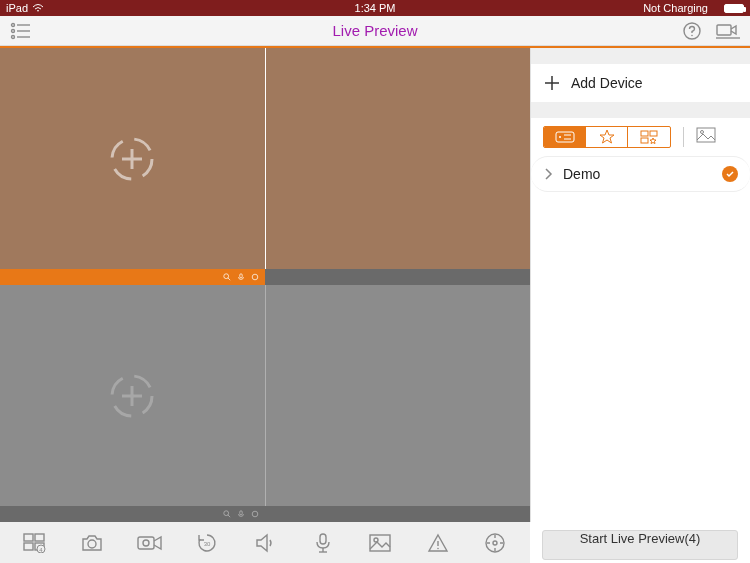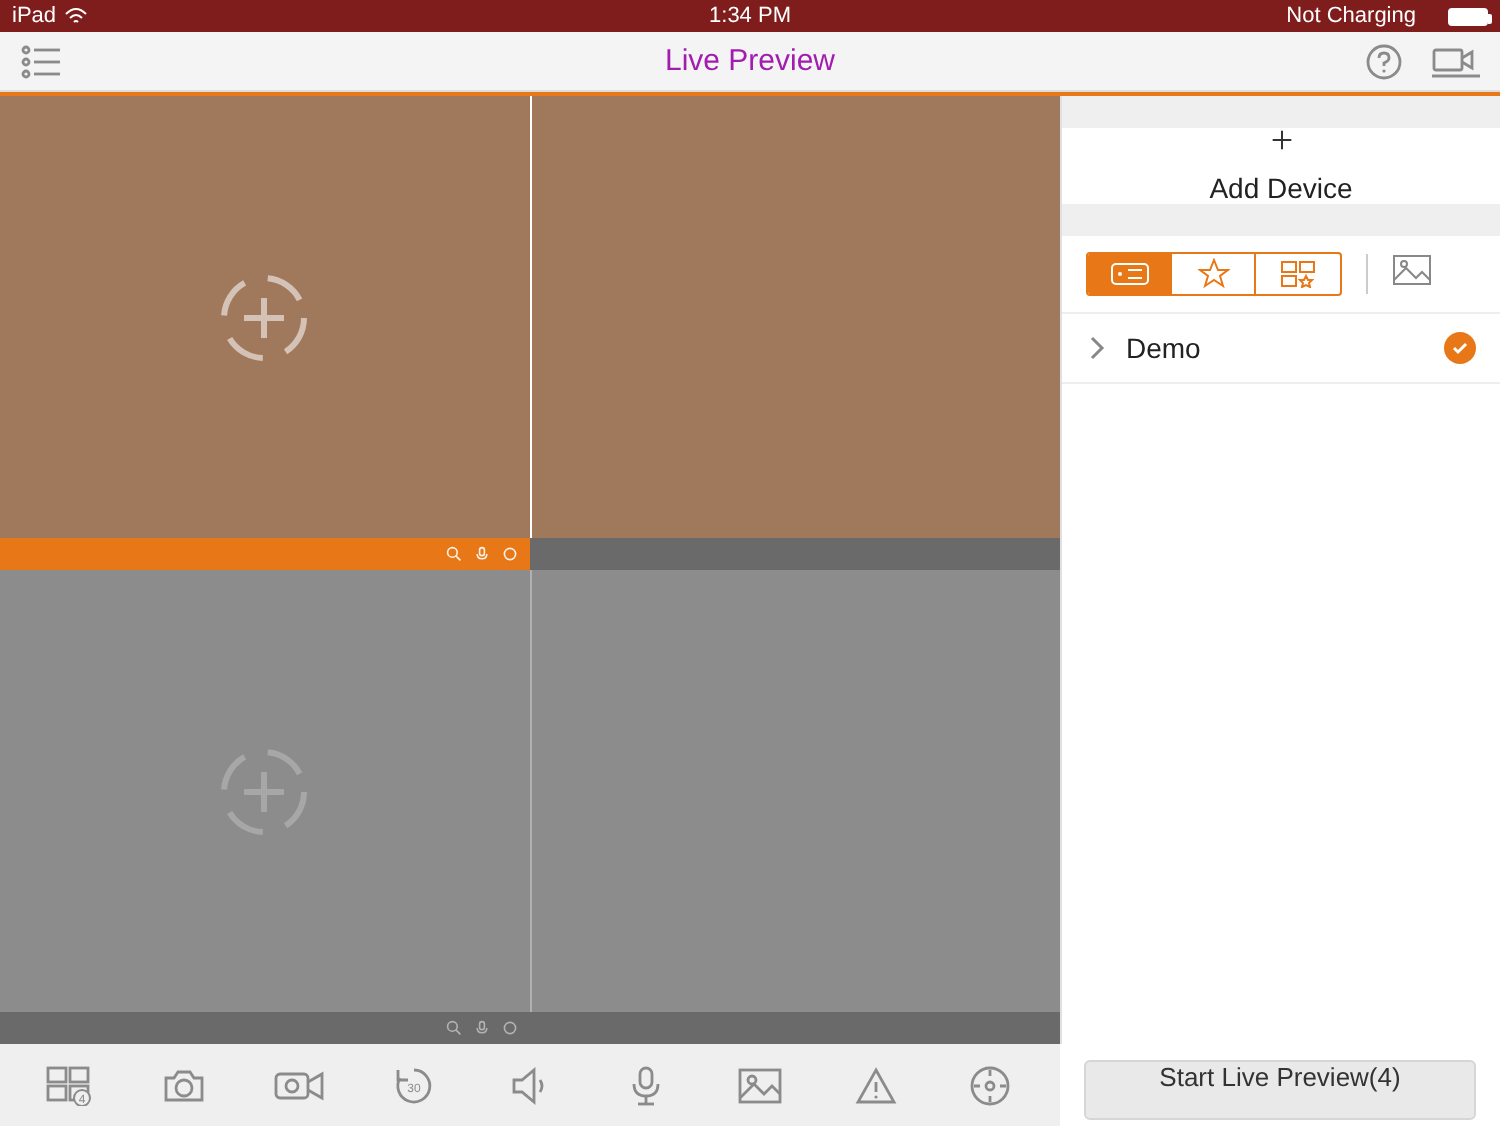--- a/index.html
+++ b/index.html
@@ -26,29 +26,29 @@
   .sep-v { width: 1px; background: #b0b0b0; }
   .row1 .sep-v { background: rgba(255,255,255,0.25); }
   .row-strip { height: 16px; display: flex; }
   .strip-sel { background: #e87817; flex: 1; display: flex; justify-content: flex-end; align-items: center; padding-right: 6px; gap: 6px; }
   .strip-off { background: #6a6a6a; flex: 1; display: flex; justify-content: flex-end; align-items: center; padding-right: 6px; gap: 6px; }
   .tiny-icon { width: 8px; height: 8px; opacity: 0.9; }
   .add-mark { width: 46px; height: 46px; position: relative; }
   .add-mark svg { width: 100%; height: 100%; }
   .side { flex: 1; background: #fff; display: flex; flex-direction: column; border-left: 1px solid #e0e0e0; }
   .side-gap { height: 16px; background: #efefef; }
-  .add-device { height: 38px; display: flex; align-items: center; padding: 0 12px; gap: 10px; background: #fff; flex-direction: column; }
+  .add-device { height: 38px; display: flex; align-items: center; padding: 0 12px; gap: 10px; background: #fff; }
   .add-device-label { font-size: 14px; color: #222; }
   .filter-row { height: 38px; background: #fff; display: flex; align-items: center; padding: 0 12px; gap: 0; }
   .seg { display: flex; border: 1px solid #e87817; height: 22px; border-radius: 2px; overflow: hidden; }
   .seg-item { width: 42px; display: flex; align-items: center; justify-content: center; }
   .seg-item.active { background: #e87817; }
   .seg-item:not(:last-child) { border-right: 1px solid #e87817; }
   .filter-divider { width: 1px; height: 20px; background: #ccc; margin: 0 12px; }
-  .device-row { height: 36px; display: flex; align-items: center; padding: 12px 12px; gap: 10px; border-top: 1px solid #eee; border-bottom: 1px solid #eee; }
+  .device-row { height: 36px; display: flex; align-items: center; padding: 12px 12px; gap: 10px; border-top: 1px solid #eee; border-bottom: 1px solid #eee; border-radius: 17px; }
   .device-label { font-size: 14px; color: #222; flex: 1; }
   .check-badge { width: 16px; height: 16px; border-radius: 50%; background: #e87817; display: flex; align-items: center; justify-content: center; }
   .side-fill { flex: 1; }
   .start-btn-wrap { padding: 8px 12px 12px; }
   .start-btn { width: 100%; height: 30px; background: #e9e9e9; border: 1px solid #d6d6d6; border-radius: 3px; font-size: 13px; color: #333; display: flex; justify-content: center; }
   .toolbar { height: 41px; background: #efefef; display: flex; align-items: center; justify-content: space-around; padding: 0 6px; width: 530px; }
   .tool-btn { width: 40px; height: 40px; display: flex; align-items: center; justify-content: center; }
   .icon-g { stroke: #8b8b8b; fill: none; stroke-width: 1.4; }
   .bottom-row { display: flex; height: 41px; }
   .bottom-side { flex: 1; }

